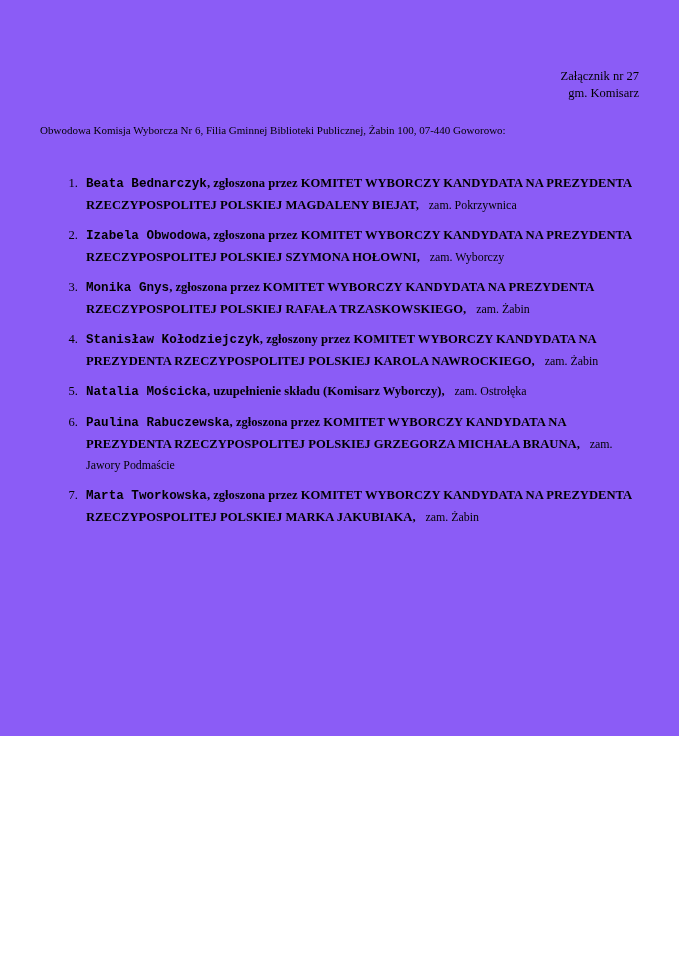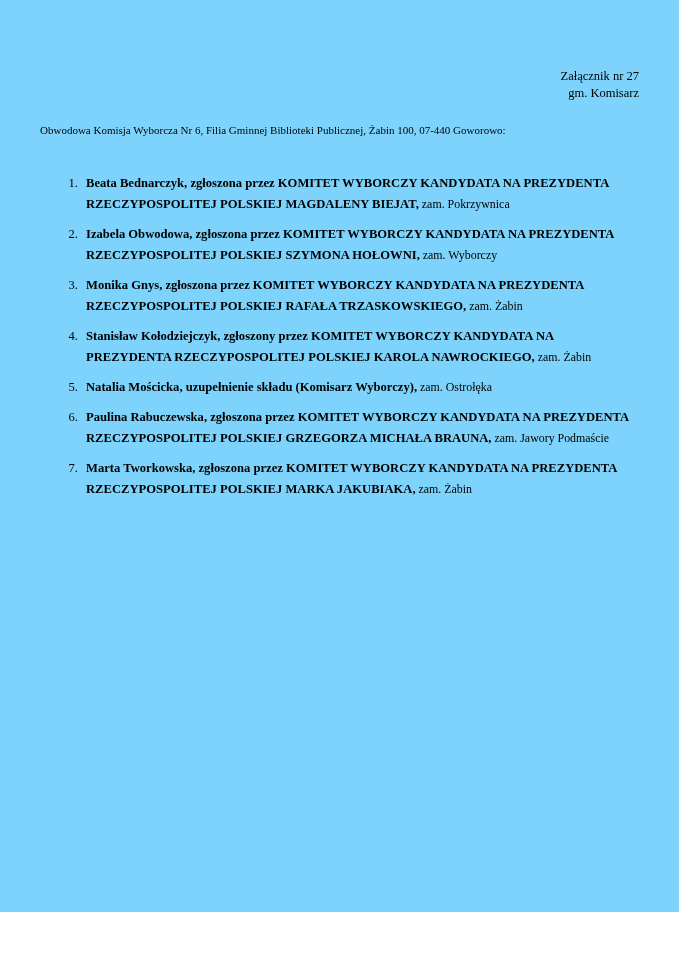--- a/index.html
+++ b/index.html
@@ -3,22 +3,22 @@
 <meta charset="utf-8">
 <style>
   html, body {
     margin: 0;
     padding: 0;
     background: #ffffff;
   }
   .page {
     position: relative;
     width: 679px;
-    height: 912px;
-    background: #7dd3fc;
+    height: 736px;
+    background: #8b5cf6;
     font-family: "Liberation Serif", "DejaVu Serif", serif;
     color: #000000;
     overflow: hidden;
   }
 
   
   .header-block {
     position: absolute;
     top: 68px;
     right: 40px;
@@ -62,27 +62,29 @@
     font-size: 12.6px;
     line-height: 21px;
   }
   .item-text {
     display: block;
     max-width: 548px;
     text-align: left;
   }
   .person-name {
     font-weight: bold;
+    font-family: Liberation Mono, monospace;
   }
   .body-text {
     font-weight: bold;
   }
   .residence {
     font-weight: normal;
     font-size: 11.9px;
+    margin-left: 7px;
   }
 </style>
 </head>
 <body>
 
 <div class="page">
 
   <div class="header-block">
     <div>Załącznik nr 27</div>
     <div>gm. Komisarz</div>

